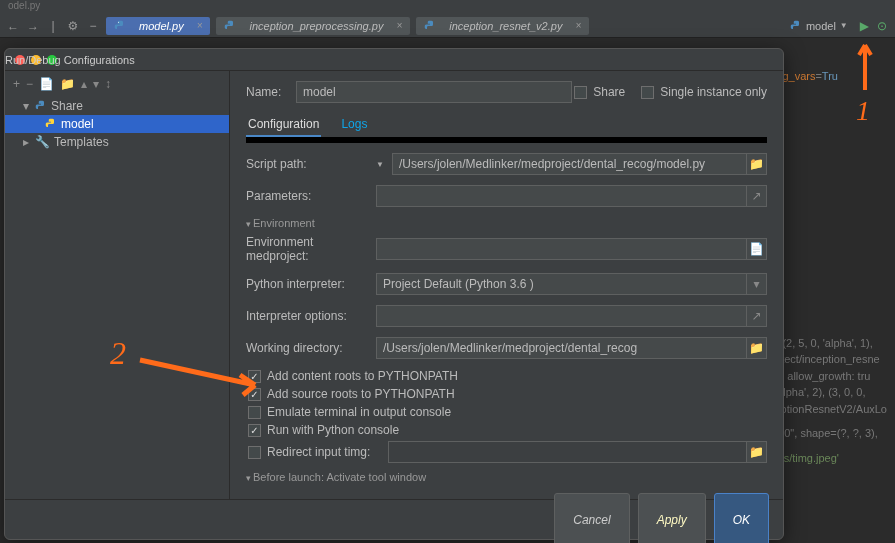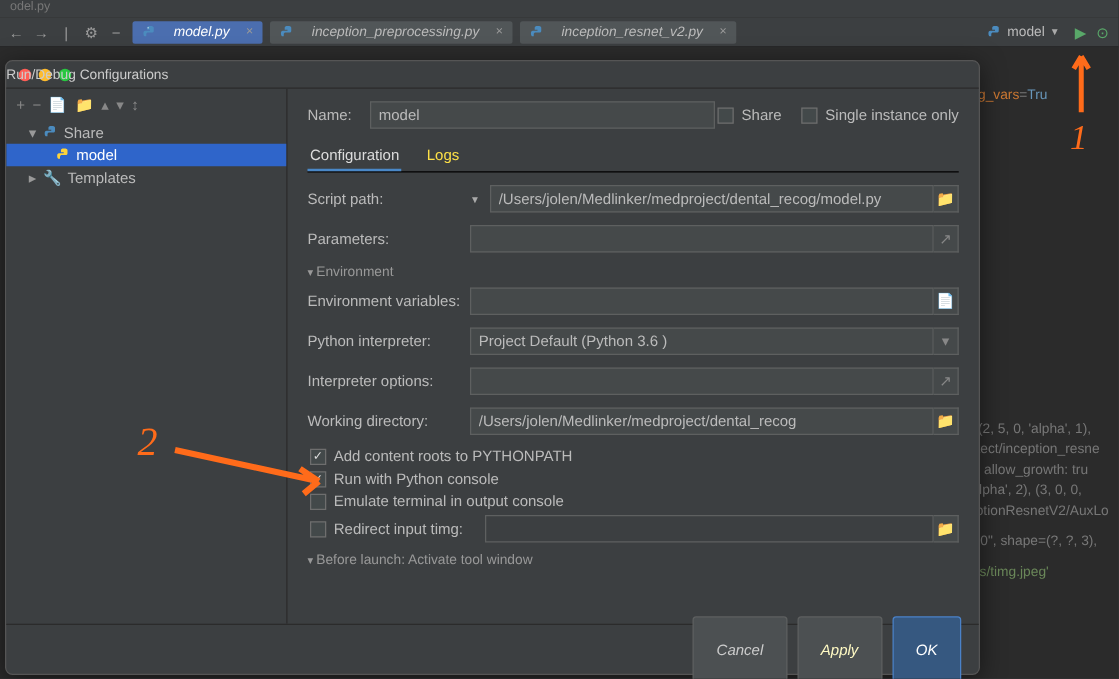--- a/index.html
+++ b/index.html
@@ -32,22 +32,22 @@
 .tree-item { display: flex; align-items: center; gap: 4px; padding: 2px 6px; font-size: 12px; cursor: pointer; }
 .tree-item.indent1 { padding-left: 18px; }
 .tree-item.indent2 { padding-left: 40px; }
 .tree-item.sel { background: #2f65ca; color: #fff; }
 .tree-arrow { width: 8px; display: inline-block; color: #999; }
 .dlg-main { flex: 1; padding: 10px 16px; overflow-y: auto; }
 .row { display: flex; align-items: center; margin-bottom: 10px; }
 .label { width: 130px; color: #bbb; font-size: 12px; }
 .field { flex: 1; height: 22px; background: #45494a; border: 1px solid #5e6060; color: #bbb; padding: 0 6px; font-size: 12px; }
 .field.ro { background: #3c3f41; }
-.tabs2 { display: flex; gap: 18px; border-bottom: 1px solid #000000; margin-bottom: 10px; }
-.tab2 { padding: 4px 2px; cursor: pointer; color: #fde047; font-size: 12px; }
+.tabs2 { display: flex; gap: 18px; border-bottom: 6px solid #000000; margin-bottom: 10px; }
+.tab2 { padding: 4px 2px; cursor: pointer; color: #0ea5e9; font-size: 12px; }
 .tab2.sel { color: #ddd; border-bottom: 2px solid #4a88c7; }
 .section-hdr { color: #999; font-size: 11px; margin: 8px 0 6px; cursor: pointer; }
 .section-hdr::before { content: "▾ "; font-size: 9px; }
 .chk-row { display: flex; align-items: center; gap: 6px; margin: 4px 0 4px 2px; font-size: 12px; }
 .chk { width: 13px; height: 13px; border: 1px solid #6e6e6e; background: #43494a; display: inline-flex; align-items: center; justify-content: center; font-size: 10px; color: #ddd; cursor: pointer; }
 .chk.on::after { content: "✓"; }
 .folder-btn { width: 20px; height: 22px; display: inline-flex; align-items: center; justify-content: center; background: #45494a; border: 1px solid #5e6060; border-left: none; color: #888; cursor: pointer; }
 .inline-field { display: flex; flex: 1; }
 .dlg-footer { height: 40px; border-top: 1px solid #2b2b2b; display: flex; align-items: center; justify-content: flex-end; gap: 8px; padding: 0 14px; }
 .btn { padding: 19px 18px; border: 1px solid #5e6060; background: #4c5052; color: #ccc; font-size: 12px; cursor: pointer; border-radius: 3px; font-style: italic; }
@@ -193,21 +193,21 @@
       </div>
       <div class="row">
         <span class="label">Parameters:</span>
         <div class="inline-field">
             <input class="field" value="" style="">
             <span class="folder-btn">↗</span>
           </div>
       </div>
       <div class="section-hdr">Environment</div>
       <div class="row">
-        <span class="label">Environment variables:</span>
+        <span class="label">Environment medproject:</span>
         <div class="inline-field">
             <input class="field" style="">
             <span class="folder-btn">📄</span>
           </div>
       </div>
       <div class="row">
         <span class="label">Python interpreter:</span>
         <div class="inline-field">
             <input class="field" value="Project Default (Python 3.6 )" style="">
             <span class="folder-btn">▾</span>
@@ -226,25 +226,29 @@
             <input class="field" value="/Users/jolen/Medlinker/medproject/dental_recog" style="">
             <span class="folder-btn">📁</span>
           </div>
       </div>
       <div class="chk-row">
           <span class="chk on"></span>
           <span>Add content roots to PYTHONPATH</span>
         </div>
       <div class="chk-row">
           <span class="chk on"></span>
-          <span>Run with Python console</span>
+          <span>Add source roots to PYTHONPATH</span>
         </div>
       <div class="chk-row">
           <span class="chk"></span>
           <span>Emulate terminal in output console</span>
+        </div>
+      <div class="chk-row">
+          <span class="chk on"></span>
+          <span>Run with Python console</span>
         </div>
       <div class="chk-row">
         <span class="chk"></span>
         <span style="width:115px">Redirect input timg:</span>
         <div class="inline-field">
             <input class="field ro" style="">
             <span class="folder-btn">📁</span>
           </div>
       </div>
       <div class="section-hdr">Before launch: Activate tool window</div>

